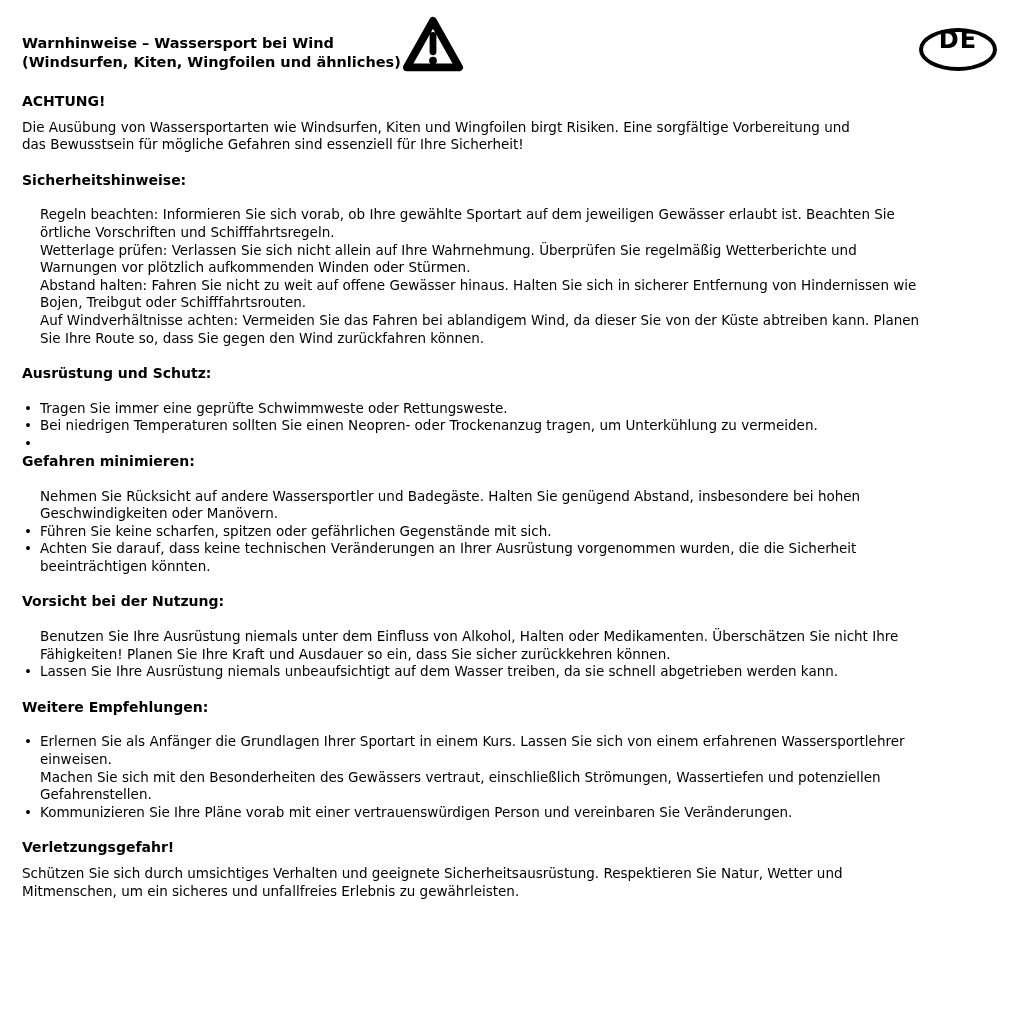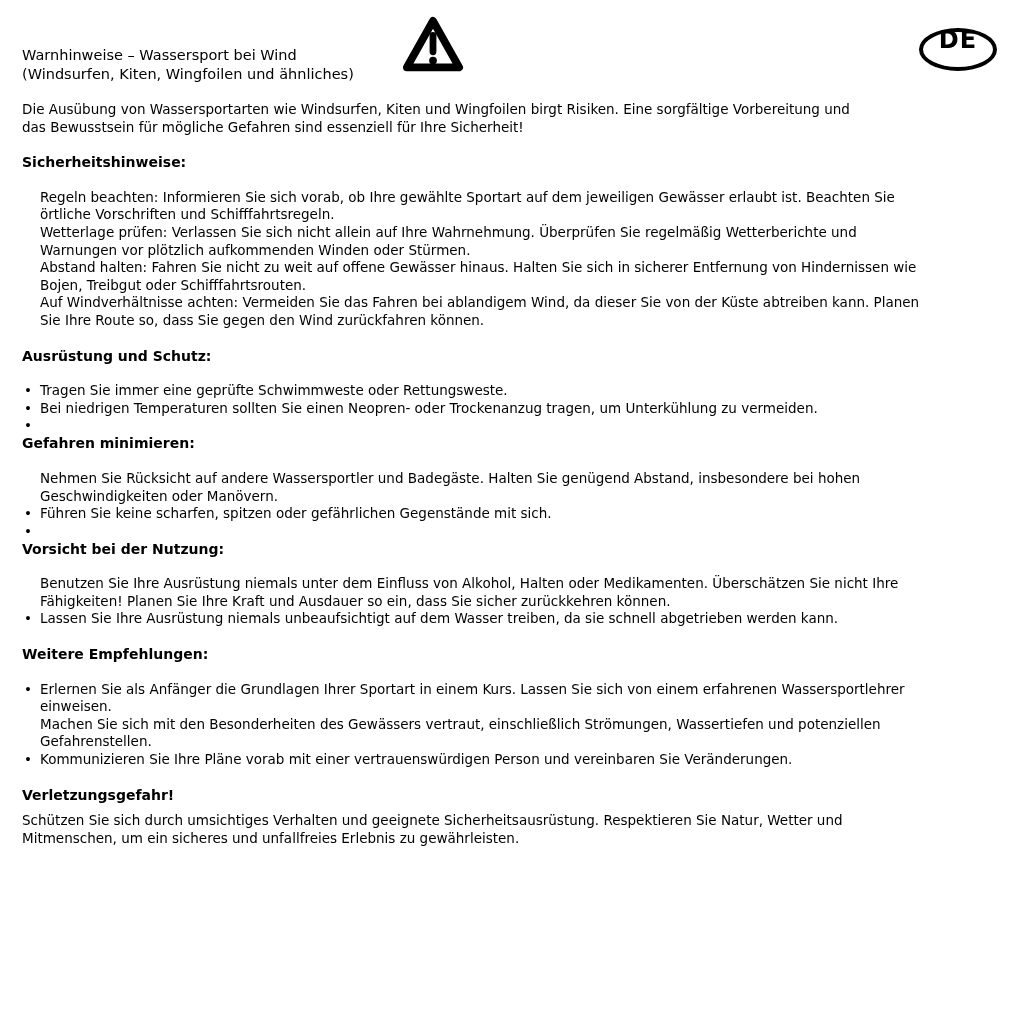--- a/index.html
+++ b/index.html
@@ -4,21 +4,21 @@
 <style>
   html,body { margin:0; padding:0; }
   body {
     width:1020px; height:1026px; position:relative;
     background:#ffffff; color:#000000;
     font-family:"DejaVu Sans","Liberation Sans",sans-serif;
     font-size:13.5px; line-height:17.6px;
     overflow:hidden;
   }
   .header { position:absolute; top:0; left:0; width:1020px; height:93px; }
-  .title-block { position:absolute; left:22px; top:34px; font-weight:normal; font-size:14.5px; line-height:19px;margin-top:12px; }
+  .title-block { position:absolute; left:22px; top:34px; font-weight:bold; font-size:14.5px; line-height:19px; }
   .warn-tri { position:absolute; left:402px; top:14px; }
   .lang-badge {
     position:absolute; left:919px; top:28px;
     width:70px; height:35px; border:4px solid #000; border-radius:50%;
     display:flex; justify-content:center;
     font-weight:bold; font-size:24px; letter-spacing:1px;
   }
   .main { position:absolute; top:93px; left:22px; width:980px; }
   h2 { font-size:14px; font-weight:bold; line-height:17.6px; margin:18px 0 17px 0; }
   section.tight h2 { margin-bottom:0; }
@@ -44,20 +44,21 @@
     </svg>
   </span>
   <div class="lang-badge">
     <span>DE</span>
   </div>
 </div>
 
 <div class="main">
 
   <section class="tight flush">
+    <h2>ACHTUNG!</h2>
     <div class="item nobullet">
       
       <span class="text">Die Ausübung von Wassersportarten wie Windsurfen, Kiten und Wingfoilen birgt Risiken. Eine sorgfältige Vorbereitung und
 das Bewusstsein für mögliche Gefahren sind essenziell für Ihre Sicherheit!</span>
     </div>
   </section>
 
   <section>
     <h2>Sicherheitshinweise:</h2>
     <div class="item nobullet">
@@ -103,20 +104,22 @@
       
       <span class="text">Nehmen Sie Rücksicht auf andere Wassersportler und Badegäste. Halten Sie genügend Abstand, insbesondere bei hohen
 Geschwindigkeiten oder Manövern.</span>
     </div>
     <div class="item">
       <span class="marker">•</span>
       <span class="text">Führen Sie keine scharfen, spitzen oder gefährlichen Gegenstände mit sich.</span>
     </div>
     <div class="item">
       <span class="marker">•</span>
+      <span class="text">Achten Sie darauf, dass keine technischen Veränderungen an Ihrer Ausrüstung vorgenommen wurden, die die Sicherheit
+beeinträchtigen könnten.</span>
     </div>
   </section>
 
   <section>
     <h2>Vorsicht bei der Nutzung:</h2>
     <div class="item nobullet">
       
       <span class="text">Benutzen Sie Ihre Ausrüstung niemals unter dem Einfluss von Alkohol, Halten oder Medikamenten. Überschätzen Sie nicht Ihre
 Fähigkeiten! Planen Sie Ihre Kraft und Ausdauer so ein, dass Sie sicher zurückkehren können.</span>
     </div>

